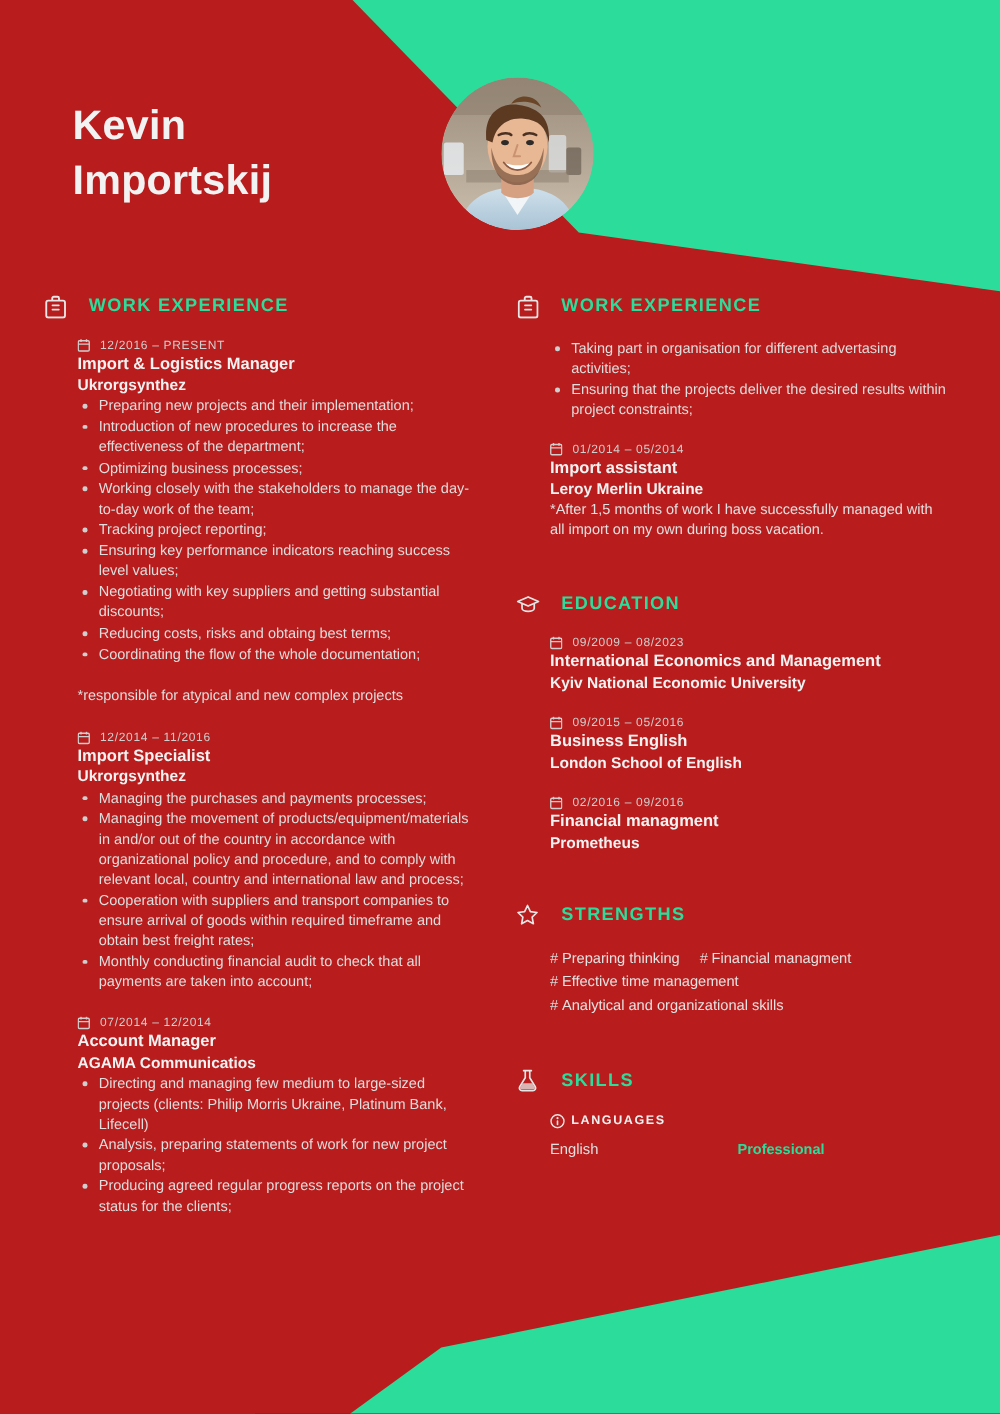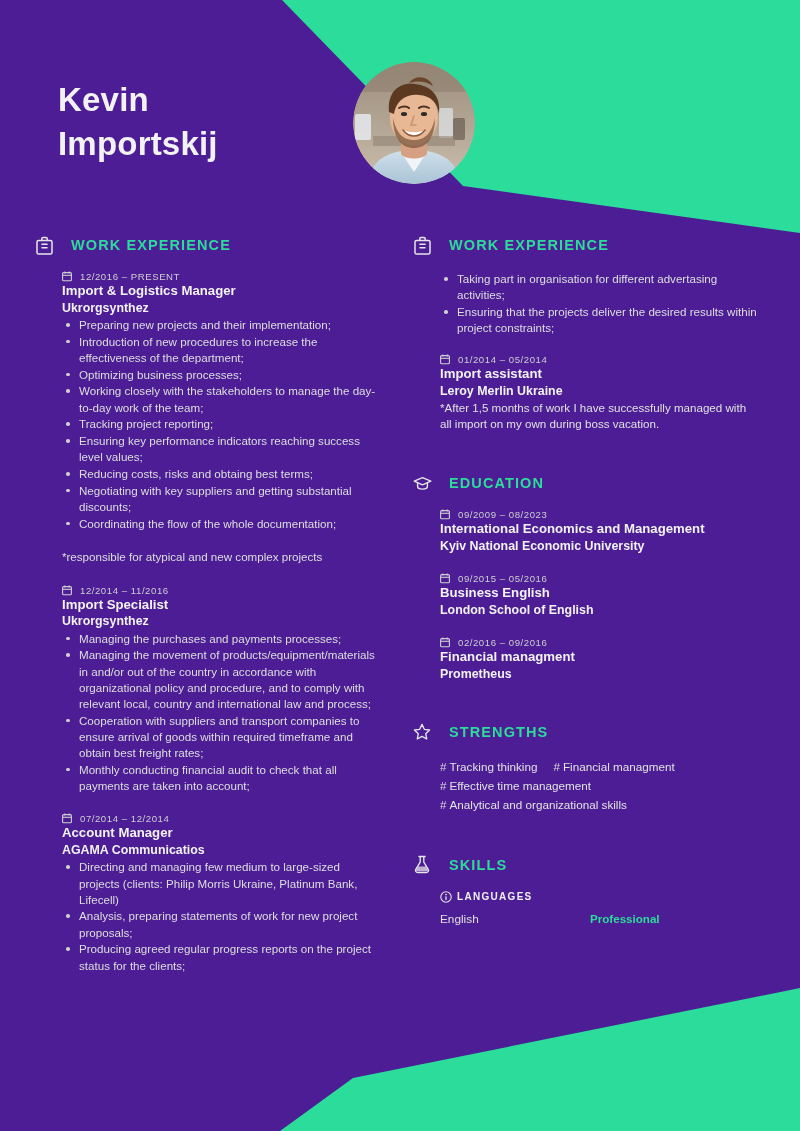--- a/index.html
+++ b/index.html
@@ -4,21 +4,21 @@
 <style>
   html, body {
     margin: 0;
     padding: 0;
     background: #3a3a3a;
   }
   .page {
     position: relative;
     width: 800px;
     height: 1131px;
-    background: #4c1d95;
+    background: #b91c1c;
     overflow: hidden;
     font-family: "Liberation Sans", sans-serif;
     color: #e8e8e8;
   }
   
   .shape-top {
     position: absolute;
     inset: 0;
     pointer-events: none;
   }
@@ -283,22 +283,22 @@
         </div>
         <div class="entry-title">Import &amp; Logistics Manager</div>
         <div class="entry-org">Ukrorgsynthez</div>
         <ul class="bullets">
           <li>Preparing new projects and their implementation;</li>
           <li>Introduction of new procedures to increase the effectiveness of the department;</li>
           <li>Optimizing business processes;</li>
           <li>Working closely with the stakeholders to manage the day-to-day work of the team;</li>
           <li>Tracking project reporting;</li>
           <li>Ensuring key performance indicators reaching success level values;</li>
+          <li>Negotiating with key suppliers and getting substantial discounts;</li>
           <li>Reducing costs, risks and obtaing best terms;</li>
-          <li>Negotiating with key suppliers and getting substantial discounts;</li>
           <li>Coordinating the flow of the whole documentation;</li>
         </ul>
         <div class="gap"></div>
         <div class="note-star">*responsible for atypical and new complex projects</div>
       </div>
 
       <div class="gap"></div>
 
       <div class="entry">
         <div class="entry-date">
@@ -460,21 +460,21 @@
       <span class="ico">
         <svg width="18" height="18" viewBox="0 0 18 18">
           <path d="M9 1.4 L11.3 6.3 L16.6 7 L12.7 10.7 L13.7 16 L9 13.4 L4.3 16 L5.3 10.7 L1.4 7 L6.7 6.3 Z" fill="none" stroke="#e6e6e6" stroke-width="1.35" stroke-linejoin="round"></path>
         </svg>
       </span>
       <span class="sec-title">STRENGTHS</span>
     </div>
 
     <div class="sec-body">
       <div class="strengths">
-        <span class="tag"><span class="hash">#</span><span>Tracking thinking</span></span><span class="sp"></span><span class="tag"><span class="hash">#</span><span>Financial managment</span></span><br>
+        <span class="tag"><span class="hash">#</span><span>Preparing thinking</span></span><span class="sp"></span><span class="tag"><span class="hash">#</span><span>Financial managment</span></span><br>
         <span class="tag"><span class="hash">#</span><span>Effective time management</span></span><br>
         <span class="tag"><span class="hash">#</span><span>Analytical and organizational skills</span></span>
       </div>
     </div>
 
     <div style="height:40px"></div>
 
     <div class="sec-head">
       <span class="ico">
         <svg width="16" height="19" viewBox="0 0 16 19">

